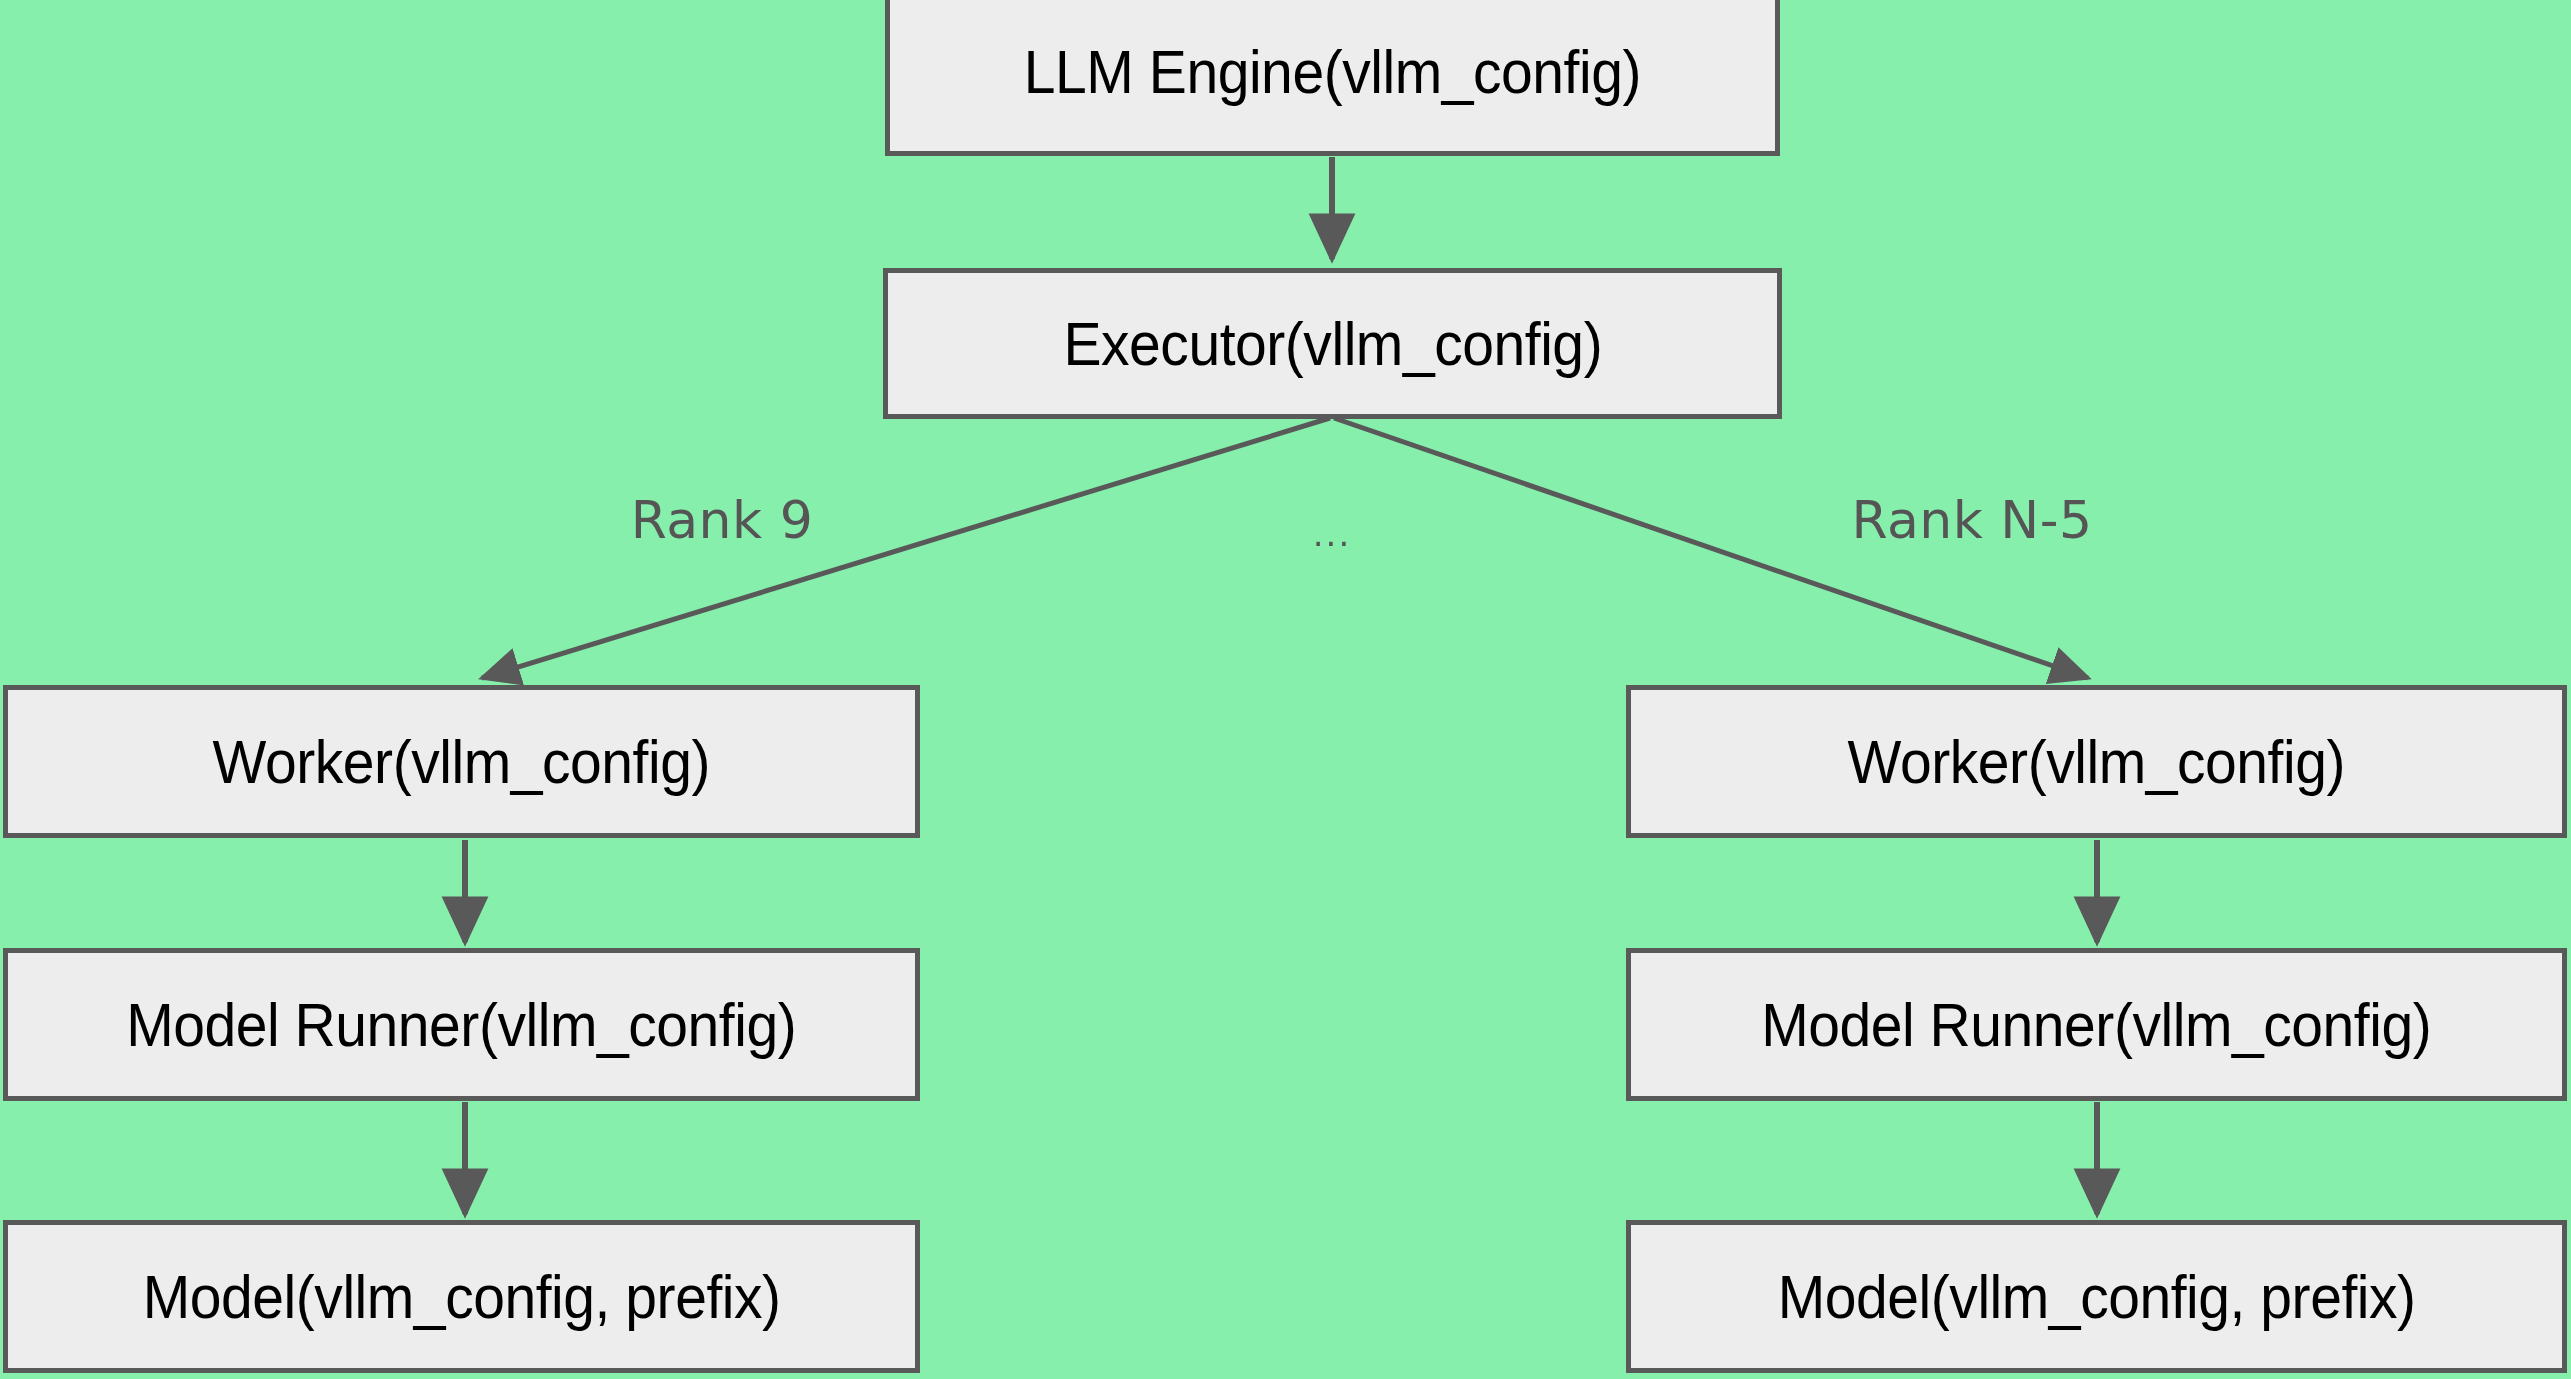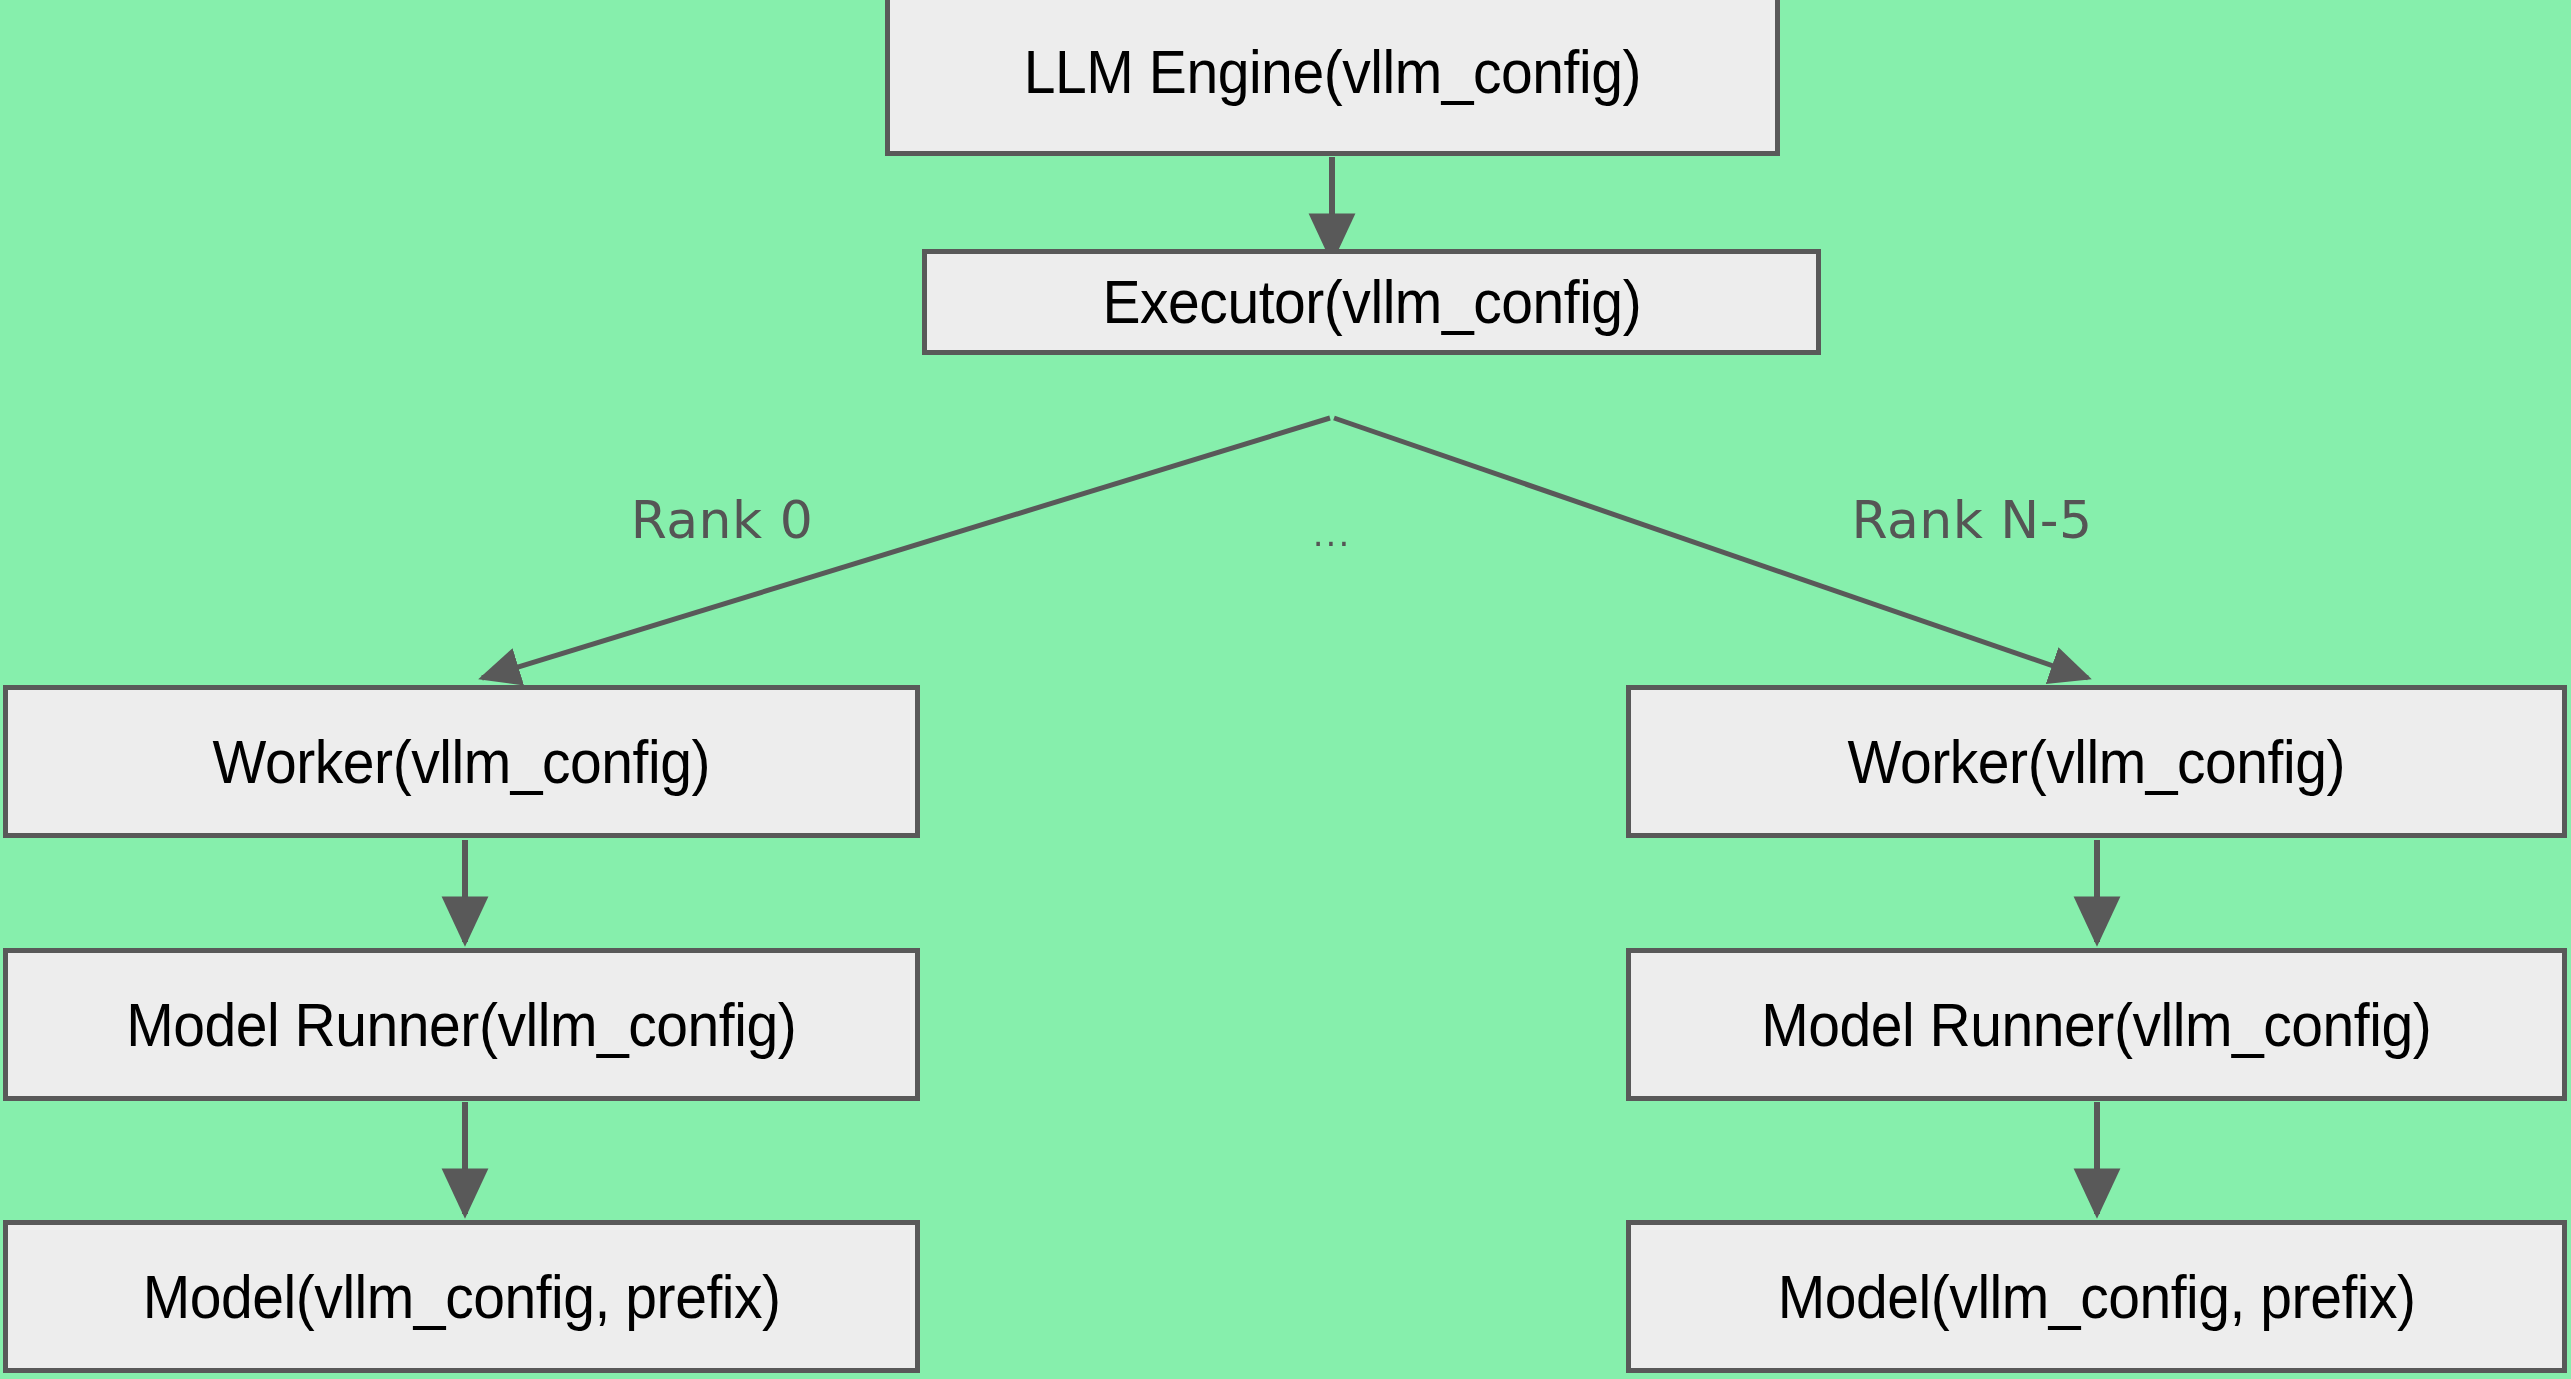--- a/index.html
+++ b/index.html
@@ -30,21 +30,21 @@
     letter-spacing: -0.5px;
     white-space: nowrap;
     line-height: 1;
   }
   .node-label {
     display: block;
     transform: scaleX(0.92);
   }
   
   #node-engine      { left: 885px;  top: -12px;   width: 895px; height: 168px; }
-  #node-executor    { left: 883px;  top: 249px;   width: 899px; height: 106px; margin-left: 39px; }
+  #node-executor    { left: 883px;  top: 268px;   width: 899px; height: 151px; }
   #node-worker-0    { left: 3px;    top: 685px;   width: 917px; height: 153px; }
   #node-worker-n    { left: 1626px; top: 685px;   width: 941px; height: 153px; }
   #node-runner-0    { left: 3px;    top: 948px;   width: 917px; height: 153px; }
   #node-runner-n    { left: 1626px; top: 948px;   width: 941px; height: 153px; }
   #node-model-0     { left: 3px;    top: 1220px;  width: 917px; height: 153px; }
   #node-model-n     { left: 1626px; top: 1220px;  width: 941px; height: 153px; }
 
   
   .edge-label {
     position: absolute;
@@ -140,19 +140,19 @@
   </div>
 
   <div class="node" id="node-model-0">
     <span class="node-label">Model(vllm_config, prefix)</span>
   </div>
 
   <div class="node" id="node-model-n">
     <span class="node-label">Model(vllm_config, prefix)</span>
   </div>
 
-  <div class="edge-label" id="label-rank-0">Rank 0</div>
+  <div class="edge-label" id="label-rank-0">Rank 9</div>
 
   <div class="edge-label" id="label-ellipsis">...</div>
 
   <div class="edge-label" id="label-rank-n">Rank N-5</div>
 
 </div>
 
 </body></html>

